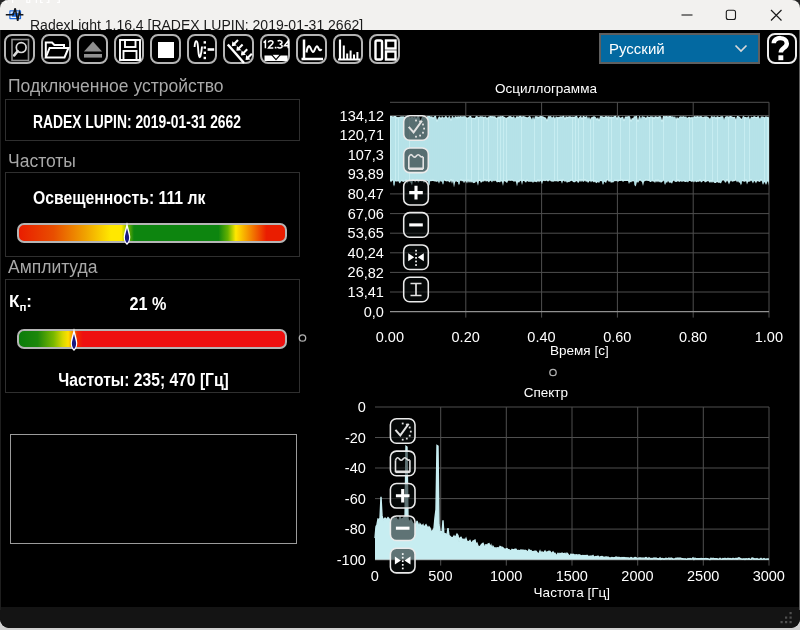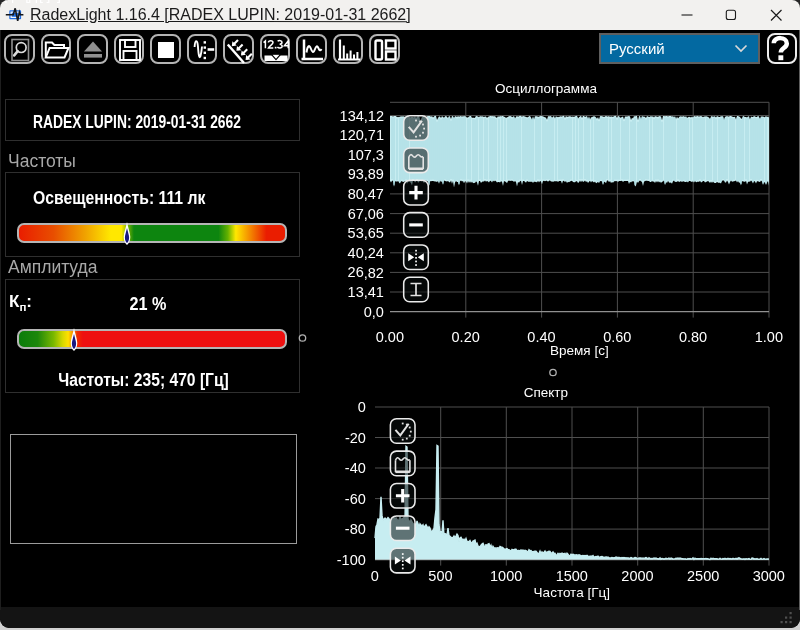--- a/index.html
+++ b/index.html
@@ -1,19 +1,19 @@
 <!DOCTYPE html>
 <html><head><meta charset="utf-8">
 <style>
 * { margin:0; padding:0; box-sizing:border-box; }
 html,body { width:800px; height:630px; overflow:hidden; background:#d2d2d2; font-family:'Liberation Sans',sans-serif; }
 #darktop { position:absolute; left:0; top:0; width:800px; height:100px; background:#262626; }
 #win { position:absolute; left:0; top:0; width:800px; height:628px; background:#000; border-radius:8px 8px 9px 9px; overflow:hidden; }
 #titlebar { position:absolute; left:0; top:0; width:800px; height:30px; background:#f2f1ef; }
-#title { position:absolute; left:30px; top:6px; font-size:16px; color:#1b1b1b; letter-spacing:0px;text-decoration:underline; }
+#title { position:absolute; left:30px; top:17px; font-size:14px; color:#1b1b1b; letter-spacing:0px; }
 #toolbar { position:absolute; left:0; top:30px; width:800px; height:38px; background:#000; }
 .tb { position:absolute; top:3.6px; width:30.5px; height:30.5px; border:2px solid #b4b4b4; border-radius:8px; background:#000; }
 .tb svg { position:absolute; left:-1px; top:-1px; }
 #combo { position:absolute; left:599px; top:3px; width:161px; height:31px; background:#0369a1; border:2px solid #5f5f5f; }
 #combo span { position:absolute; left:8px; top:5px; font-size:15px; color:#fff; }
 #help { position:absolute; left:766.7px; top:2.9px; width:30px; height:31px; border:2.4px solid #ededed; border-radius:8px; }
 .hdr { position:absolute; left:8px; font-size:17.5px; color:#a8a8a8; }
 .box { position:absolute; left:5px; width:295px; border:1px solid #2f2f2f; background:#000; }
 .bwt { position:absolute; color:#fff; font-weight:bold; }
 .bar { position:absolute; left:17px; width:270px; height:20px; border:2px solid #b5b5b5; border-radius:7px; }
@@ -138,20 +138,21 @@
         </svg>
     </div>
     <div id="help">
         <svg width="26" height="27" viewBox="0 0 26 27" style="position:absolute;left:0px;top:0px">
 <path d="M4.8,8.2 C4.8,1.4 17.8,1.4 17.8,8.4 C17.8,13.2 11.8,12.9 11.8,17.6" fill="none" stroke="#fff" stroke-width="4.5"></path>
 <rect x="9.4" y="20.3" width="4.9" height="4.9" fill="#fff"></rect>
 </svg>
       </div>
   </div>
 
+  <div class="hdr" style="top:76px">Подключенное устройство</div>
   <div class="box" style="top:99px;height:42px"></div>
   <div class="bwt" style="left:33px;top:112.4px;font-size:18px;transform:scaleX(0.77);transform-origin:0 0">RADEX LUPIN: 2019-01-31 2662</div>
 
   <div class="hdr" style="top:151px">Частоты</div>
   <div class="box" style="top:172px;height:85px"></div>
   <div class="bwt" style="left:33px;top:188px;font-size:17.5px;transform:scaleX(0.9);transform-origin:0 0">Освещенность: 111 лк</div>
   <div class="bar" style="top:222.5px;background:linear-gradient(90deg,#ea1d00 0%,#e84e00 13%,#f0a300 25%,#ffe800 34.5%,#ffe800 38.5%,#7db600 40.8%,#0d850f 43.2%,#0d850f 75%,#64b100 78.5%,#ffe800 81.5%,#f59800 86%,#ea1d00 93%,#ea1d00 100%)"></div>
 
   <div class="hdr" style="top:257px">Амплитуда</div>
   <div class="box" style="top:279px;height:114px"></div>

